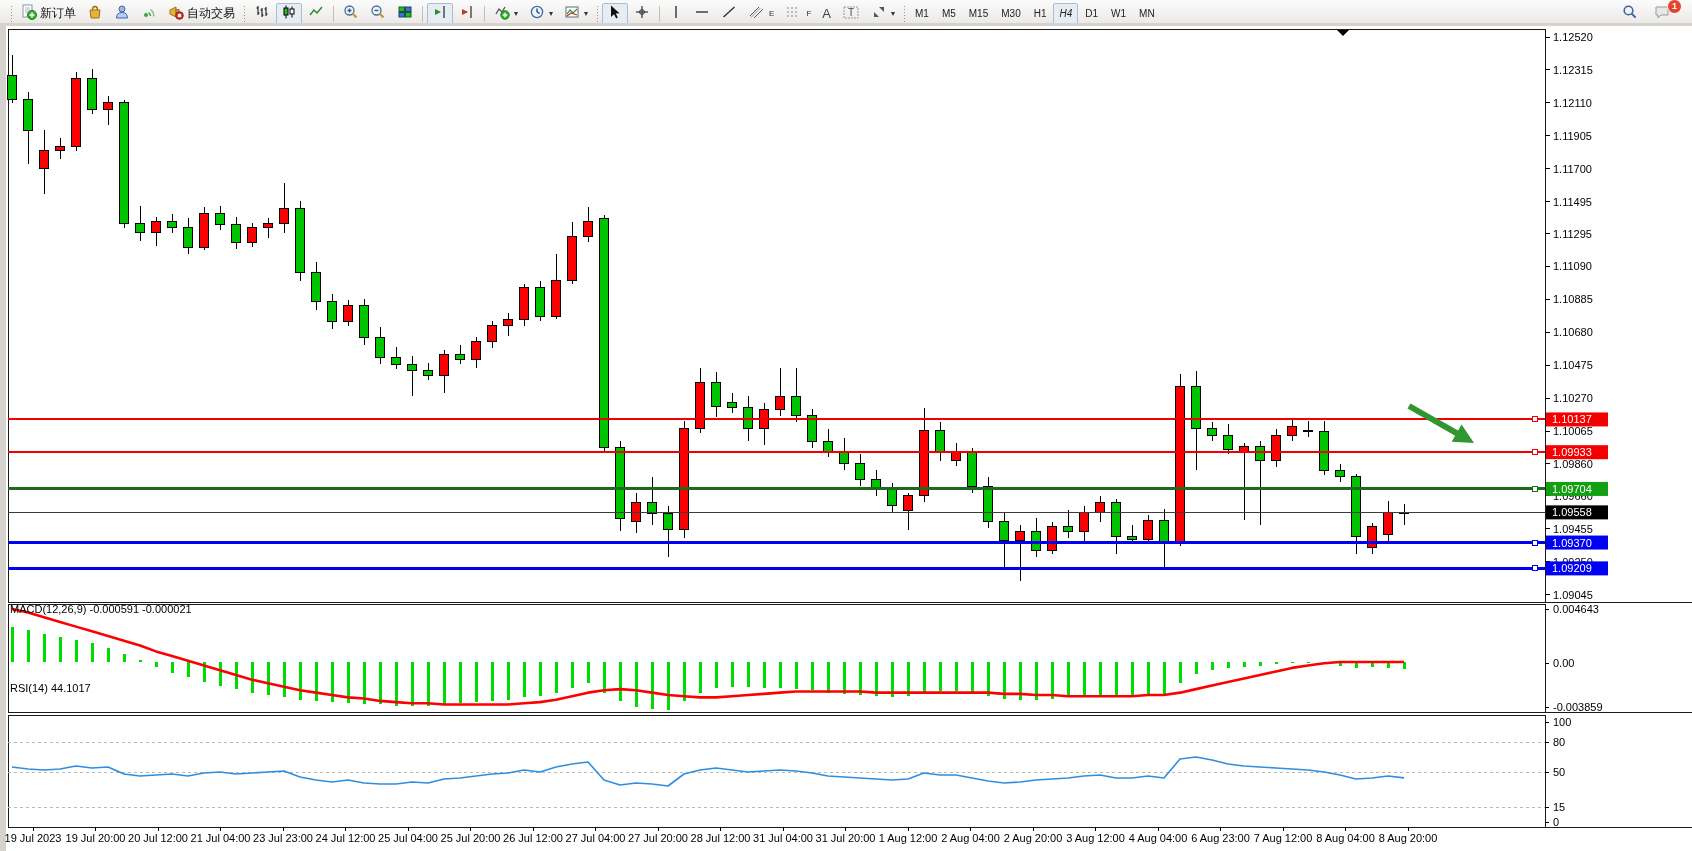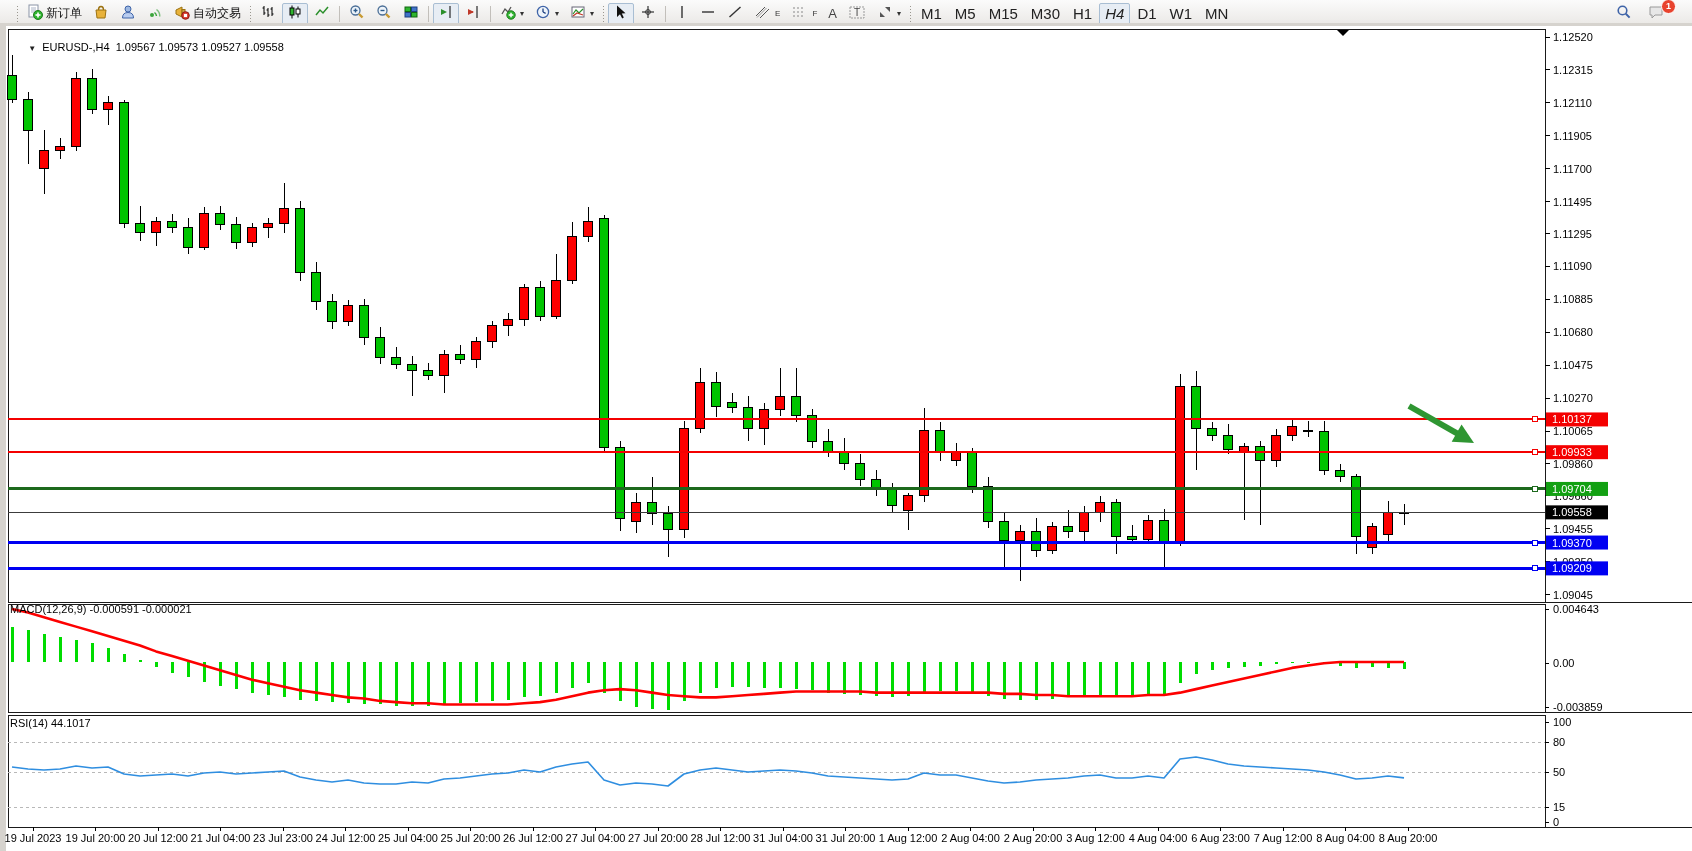--- a/index.html
+++ b/index.html
@@ -1,25 +1,25 @@
 <!DOCTYPE html>
 <html><head>
 <meta charset="utf-8">
 <style>
   html,body{margin:0;padding:0;width:1692px;height:851px;overflow:hidden;
     font-family:"Liberation Sans",sans-serif;background:#d6d3ce;}
   .app{position:relative;width:1692px;height:851px;}
   
   .toolbar{position:absolute;left:0;top:0;width:1692px;height:28px;
     background:linear-gradient(#fbfbfb,#e9e7e4);border-bottom:1px solid #b8b5af;
-    display:flex;align-items:center;gap:1px;padding:0 14px;box-sizing:border-box;}
+    display:flex;align-items:center;gap:1px;padding:0 8px;box-sizing:border-box;}
   .tbtn{height:20px;display:flex;align-items:center;gap:3px;padding:0 4px;
     border:1px solid transparent;border-radius:2px;font-size:12px;color:#111;cursor:default;}
   .tbtn.pressed{background:#e7edf4;border:1px solid #a9bed3;font-style:italic;}
-  .tf{font-size:15px;padding:0 5px;color:#222;}
+  .tf{font-size:10px;padding:0 5px;color:#222;}
   .sep{width:1px;height:16px;background:#c2bfba;margin:0 3px;}
   .grip{width:3px;height:16px;margin:0 2px;
     background-image:repeating-linear-gradient(#9a978f 0 1px,transparent 1px 3px);background-size:1px 100%;background-repeat:repeat-y;background-position:center;}
   .dd{font-size:8px;color:#333;margin-left:1px;}
   .right-group{margin-left:auto;display:flex;align-items:center;gap:6px;padding-right:8px;}
   .badge{position:absolute;top:-5px;right:-7px;background:#e8432e;color:#fff;
     border-radius:50%;width:13px;height:13px;font:bold 9px "Liberation Sans",sans-serif;
     display:flex;align-items:center;justify-content:center;border:1px solid #fff;}
   .chatwrap{position:relative;}
   
@@ -708,20 +708,17 @@
         <line x1="1220.5" y1="827" x2="1220.5" y2="831" stroke="#000" shape-rendering="crispEdges"></line>
         <text x="1220.5" y="842" font-family="Liberation Sans, sans-serif" font-size="11" fill="#000" text-anchor="middle">6 Aug 23:00</text>
         <line x1="1283" y1="827" x2="1283" y2="831" stroke="#000" shape-rendering="crispEdges"></line>
         <text x="1283" y="842" font-family="Liberation Sans, sans-serif" font-size="11" fill="#000" text-anchor="middle">7 Aug 12:00</text>
         <line x1="1345.5" y1="827" x2="1345.5" y2="831" stroke="#000" shape-rendering="crispEdges"></line>
         <text x="1345.5" y="842" font-family="Liberation Sans, sans-serif" font-size="11" fill="#000" text-anchor="middle">8 Aug 04:00</text>
         <line x1="1408" y1="827" x2="1408" y2="831" stroke="#000" shape-rendering="crispEdges"></line>
         <text x="1408" y="842" font-family="Liberation Sans, sans-serif" font-size="11" fill="#000" text-anchor="middle">8 Aug 20:00</text>
       </svg>
 
-    <div class="hud" style="left:10px;top:6px;">
-      <span class="tri">▼</span><span>EURUSD-,H4</span>  <span>1.09567 1.09573 1.09527 1.09558</span>
-    </div>
     <div class="hud" style="left:10px;top:580px;">MACD(12,26,9) -0.000591 -0.000021</div>
-    <div class="hud" style="left:10px;top:694px;">RSI(14) 44.1017</div>
+    <div class="hud" style="left:10px;top:659px;">RSI(14) 44.1017</div>
   </div>
 
 </div>
 
 </body></html>

